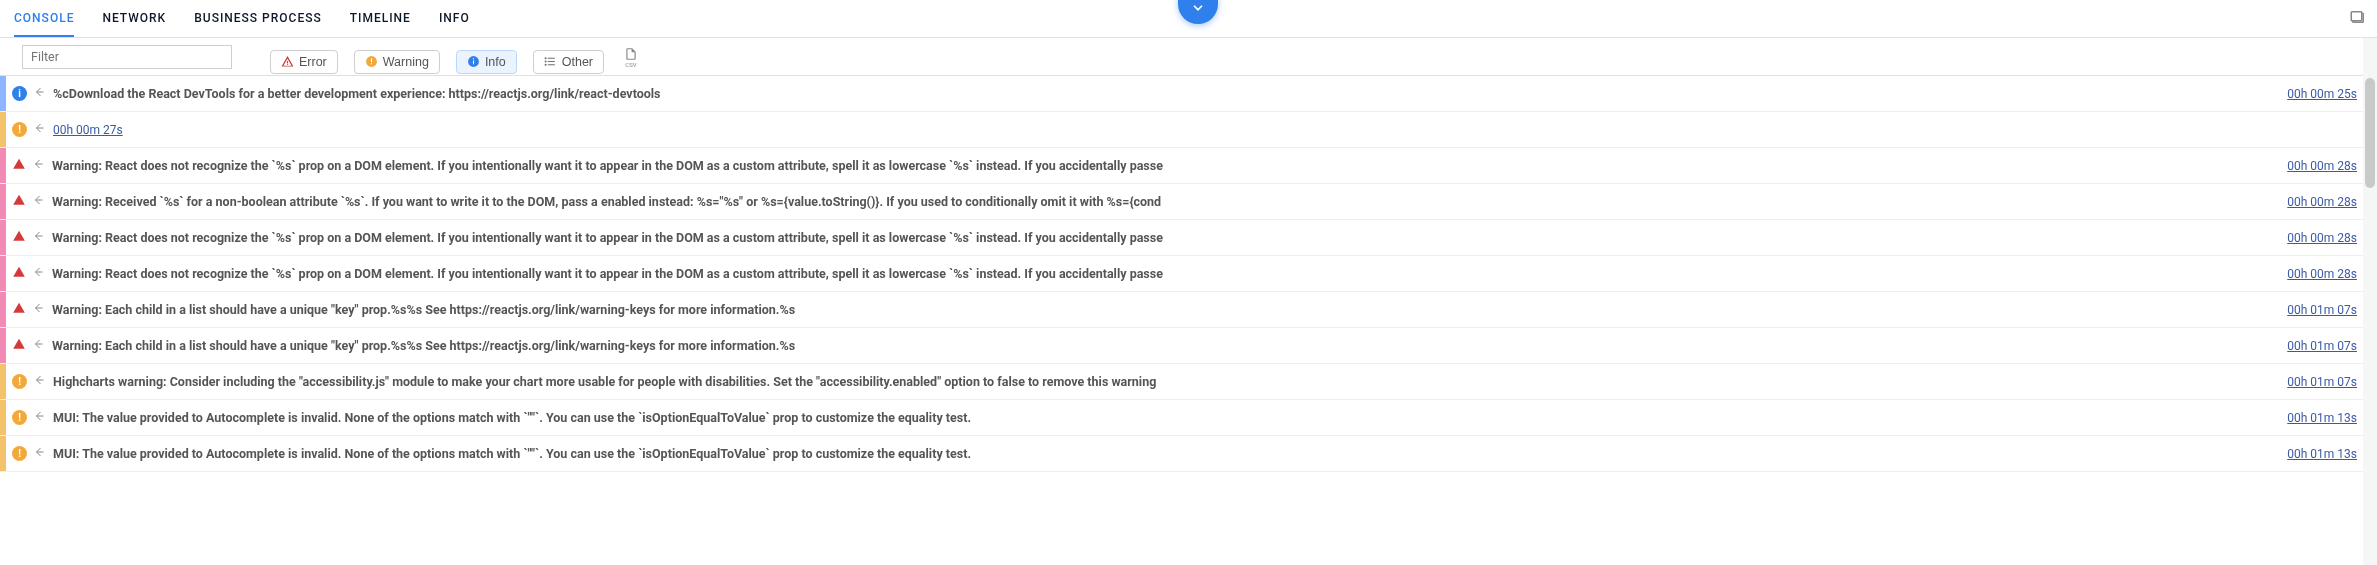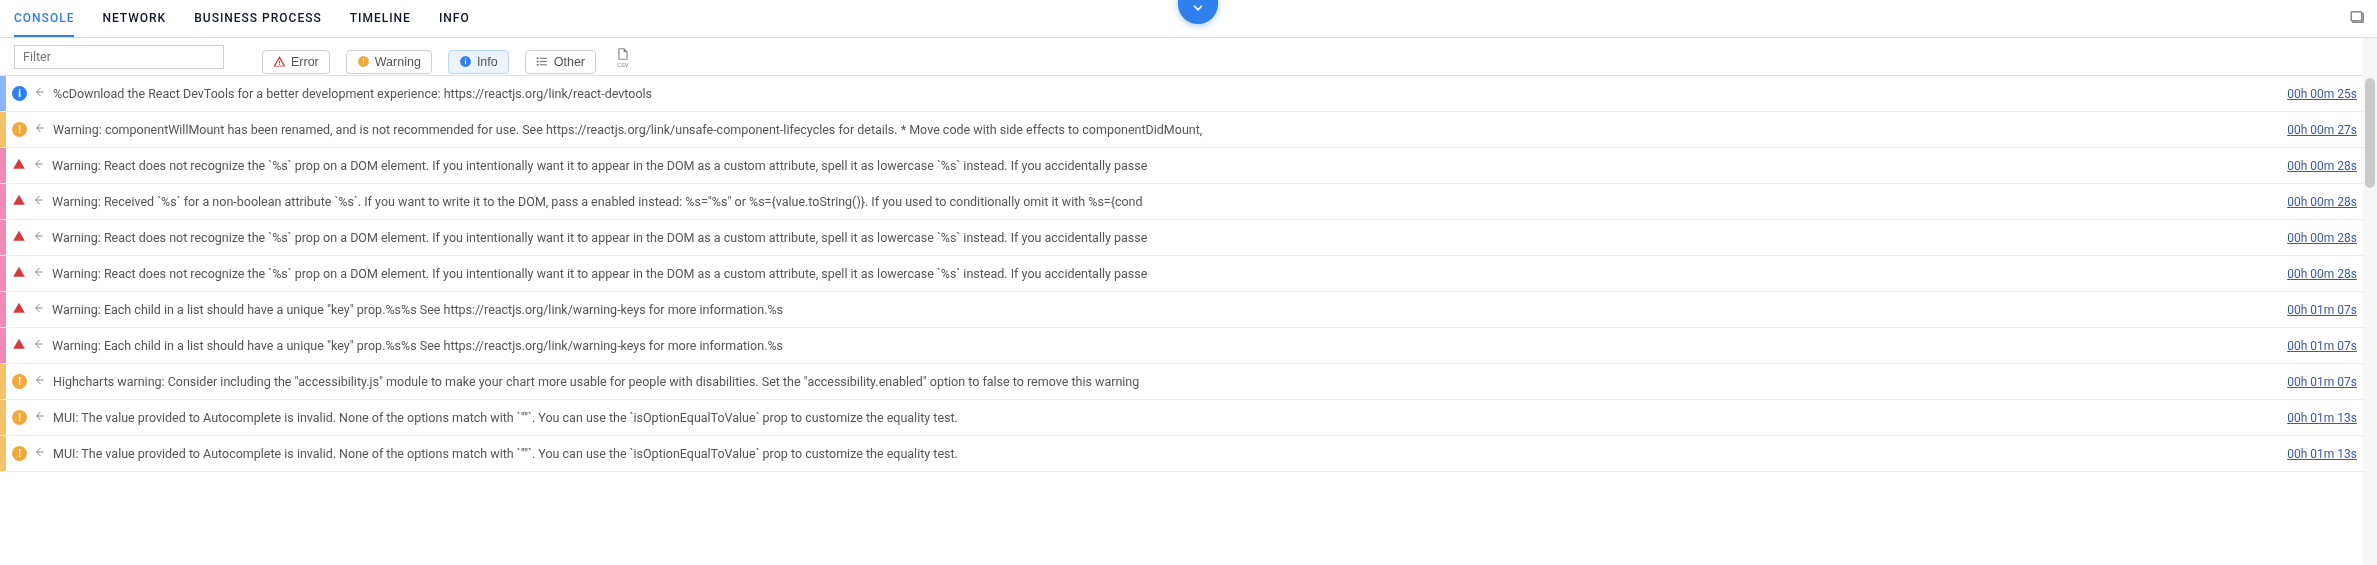--- a/index.html
+++ b/index.html
@@ -52,21 +52,21 @@
     font-weight:500;
   }
   .tab.active {
     color: #2f80ed;
     border-bottom-color: #2f80ed;
   }
   .toolbar {
     display: flex;
     align-items: center;
     gap: 16px;
-    padding: 6px 14px;
+    padding: 6px 22px;
     border-bottom: 1px solid #e0e0e0;
     height: 38px;
   }
   .filter-input {
     border: 1px solid #cfcfcf;
     padding: 3px 8px;
     font-size: 12.5px;
     width: 210px;
     height: 24px;
     color:#555;
@@ -127,20 +127,21 @@
   .lvl-warn{background:#f2a93b;}
   .expand-icon{
     color:#888; font-size:11px; flex-shrink:0;
   }
   .msg {
     flex:1;
     color:#555;
     white-space:nowrap;
     overflow:hidden;
     text-overflow:ellipsis;
+    font-weight:bold;
   }
   .ts {
     color:#3b5aa6;
     text-decoration:underline;
     font-size:12px;
     flex-shrink:0;
     cursor:pointer;
   }
   .scroll-track{
     position:fixed; right:0; top:38px; bottom:0; width:14px; background:#f6f6f6;
@@ -240,21 +241,20 @@
     </div>
     <div class="log-row">
       <div class="side-strip strip-warn"></div>
       <div class="row-icons">
         <span class="lvl lvl-warn">!</span>
         <span class="expand-icon"><svg width="12" height="12" viewBox="0 0 24 24" fill="none" stroke="currentColor" stroke-width="2">
             <polyline points="15 4 7 12 15 20"></polyline>
             <line x1="7" y1="12" x2="21" y2="12"></line>
           </svg></span>
       </div>
-      <div class="msg">Warning: componentWillMount has been renamed, and is not recommended for use. See https://reactjs.org/link/unsafe-component-lifecycles for details. * Move code with side effects to componentDidMount,</div>
       <a class="ts">00h 00m 27s</a>
     </div>
     <div class="log-row">
       <div class="side-strip strip-err"></div>
       <div class="row-icons">
         <span class="icon-err"><svg width="14" height="14" viewBox="0 0 24 24" fill="currentColor">
             <path d="M12 3L2 20h20L12 3z"></path>
           </svg></span>
         <span class="expand-icon"><svg width="12" height="12" viewBox="0 0 24 24" fill="none" stroke="currentColor" stroke-width="2">
             <polyline points="15 4 7 12 15 20"></polyline>

